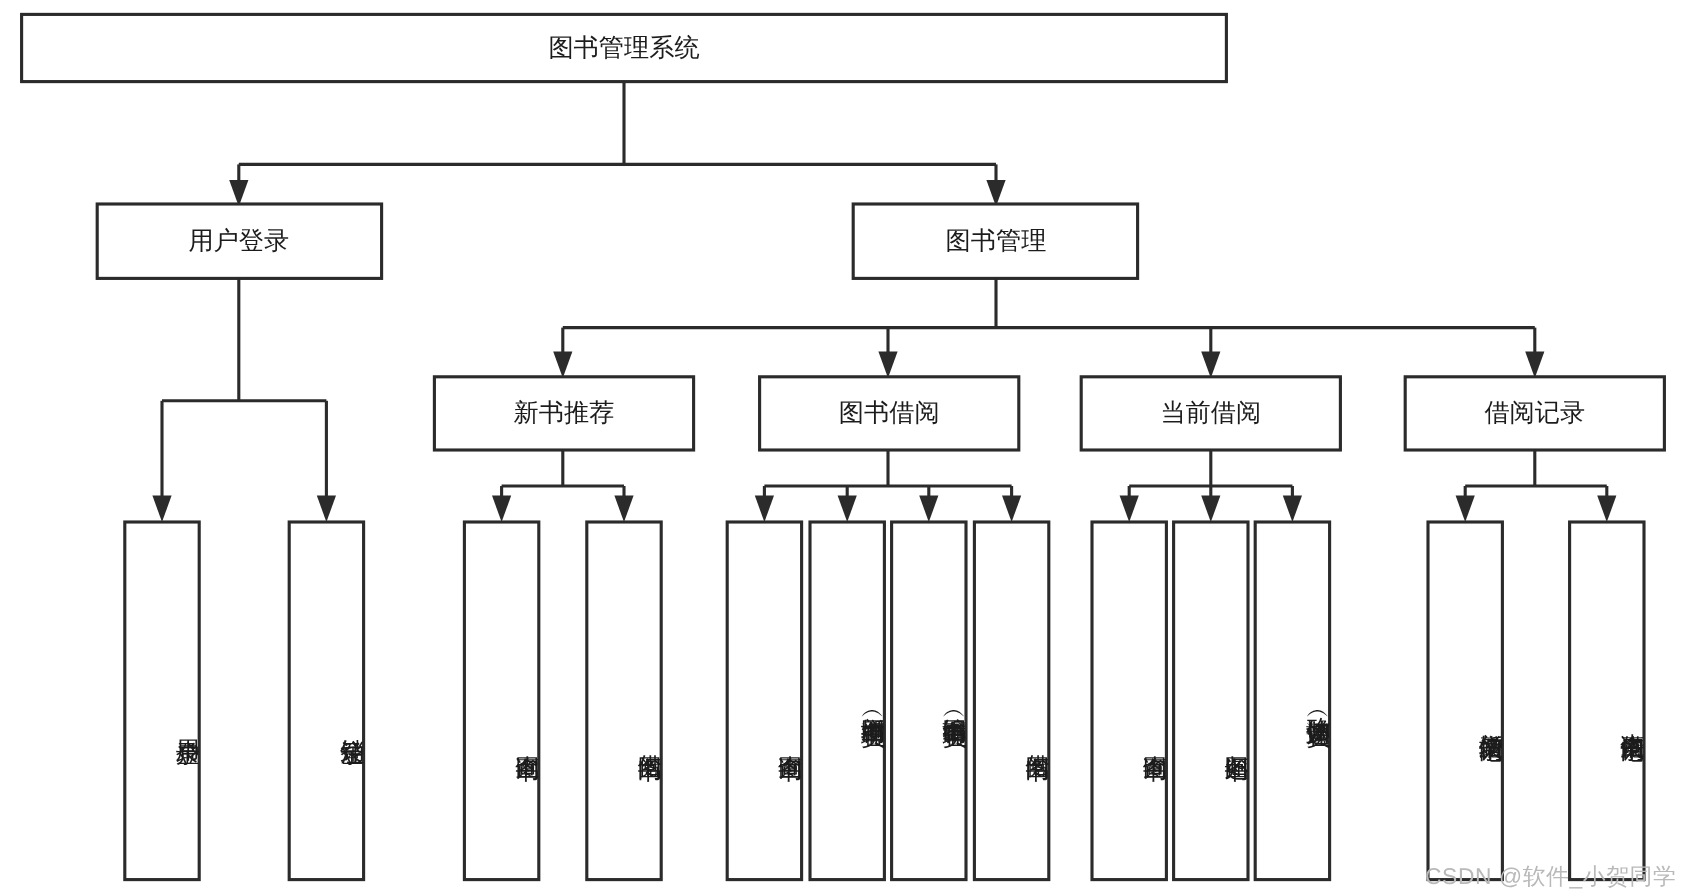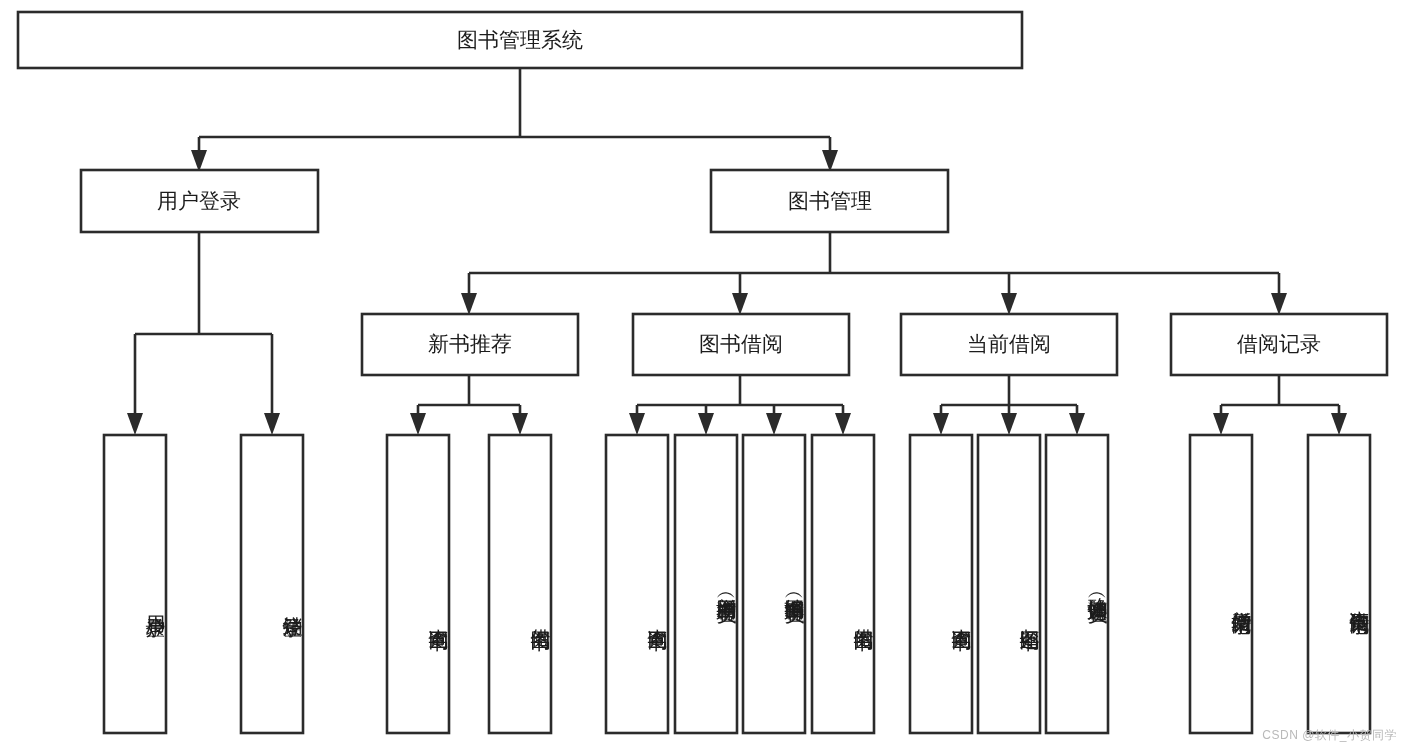--- a/index.html
+++ b/index.html
@@ -62,21 +62,21 @@
     align-items: flex-start;
     justify-content: center;
     white-space: nowrap;
     pointer-events: none;
   }
   .watermark {
     position: absolute;
     right: 8px;
     bottom: 3px;
     font-family: "Liberation Sans", "DejaVu Sans", sans-serif;
-    font-size: 12px;
+    font-size: 19px;
     color: #b9b9b9;
     white-space: nowrap;
     letter-spacing: 0.5px;
   }
 </style>
 </head>
 <body>
 
 <div id="diagram-root">
 

